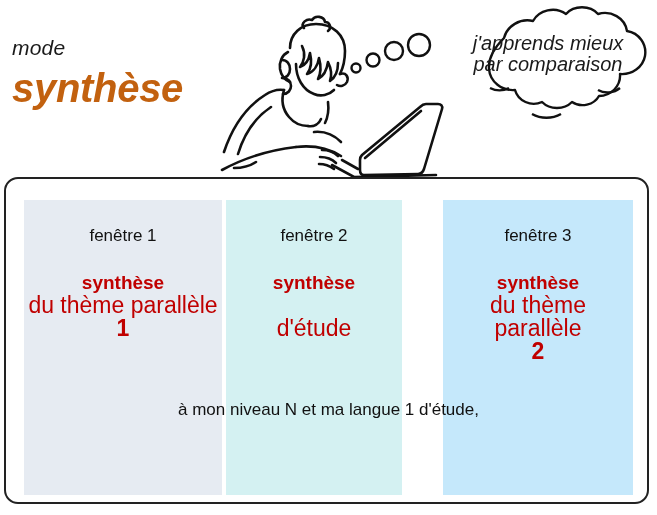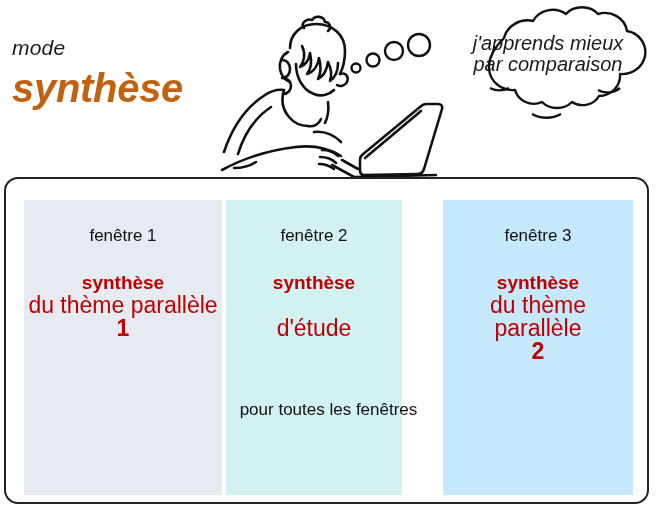--- a/index.html
+++ b/index.html
@@ -248,16 +248,16 @@
         <div class="col-detail">
           <span>du thème parallèle</span><br>
           <span class="num">2</span>
         </div>
       </div>
     </div>
 
   </div>
 
   <div id="footer-caption">
-    <span>pour toutes les fenêtres</span>
+    <span>à mon niveau N  et ma langue 1 d'étude,</span>
   </div>
 
 </div>
 
 </body></html>

